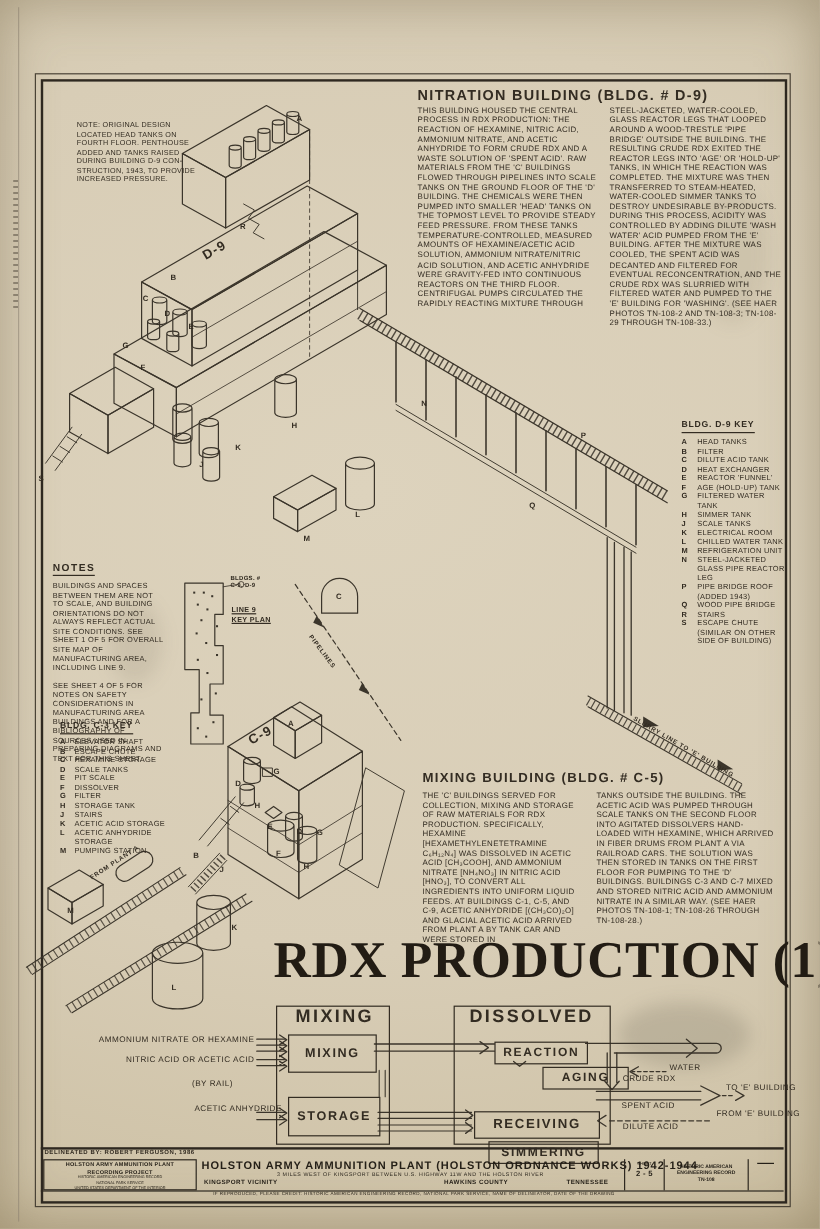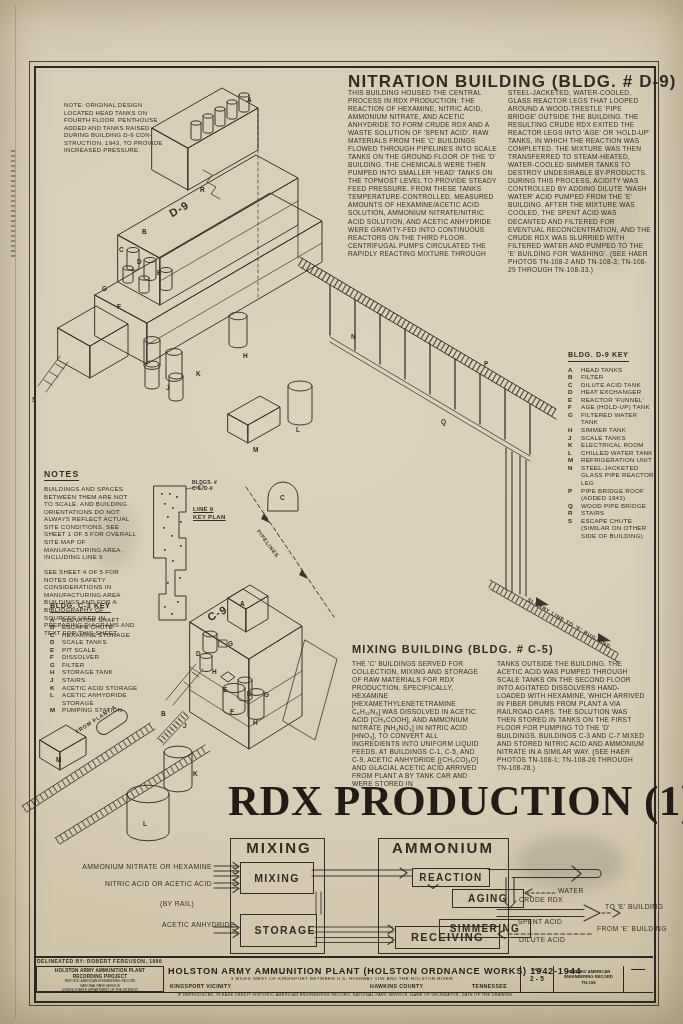--- a/index.html
+++ b/index.html
@@ -14,21 +14,21 @@
   .border-outer{position:absolute;left:29px;top:61px;width:628px;height:943px;border:1px solid #4a4336;}
   .border-inner{position:absolute;left:34px;top:66px;width:618px;height:933px;border:2.5px solid #2e2820;}
   .margin-line{position:absolute;left:15px;top:6px;width:1px;height:1012px;background:#8a8070;opacity:.55;}
   .margin-marks{position:absolute;left:11px;top:150px;width:4px;height:110px;opacity:.65;
       background:repeating-linear-gradient(180deg,#6a6152 0 2px,transparent 2px 5px);}
   
   .hand{color:#332c22;letter-spacing:.25px;}
   .pre{white-space:pre-line;}
   .tiny{font-size:6.6px;line-height:1.22;}
   .note{font-size:6px;line-height:1.25;}
-  .h-main{font-size:17px;letter-spacing:1.1px;font-weight:600;white-space:nowrap;}
+  .h-main{font-size:12px;letter-spacing:1.1px;font-weight:600;white-space:nowrap;}
   .key-title{font-size:7.2px;font-weight:700;letter-spacing:.6px;border-bottom:1px solid #332c22;padding-bottom:1.5px;display:inline-block;}
   .notes-title{font-size:8.5px;font-weight:700;letter-spacing:1.2px;border-bottom:1px solid #332c22;padding-bottom:1px;display:inline-block;}
   .krow{display:flex;font-size:6.2px;line-height:1.22;}
   .kk{width:13px;flex:none;font-weight:600;}
   .kv{flex:1;}
   .c9 .kk{width:12px;}
   .rdx{font-family:"Liberation Serif",serif;font-weight:700;font-size:43px;letter-spacing:.5px;color:#221c14;text-align:center;white-space:nowrap;}
   
   .fbox{position:absolute;border:1.4px solid #332c22;background:transparent;text-align:center;color:#332c22;}
   .fbox span{display:block;}
@@ -399,33 +399,33 @@
   <div class="abs hand kp-title pre" style="left:193px;top:506px;">LINE 9
 KEY PLAN</div>
 
   <div class="abs rdx" style="left:228px;top:776px;width:432px;">RDX PRODUCTION (1)</div>
 
   <div class="fbox" style="left:230px;top:838px;width:93px;height:114px;"></div>
   <div class="abs grp-label" style="left:238px;top:839px;width:82px;">MIXING</div>
   <div class="fbox" style="left:240px;top:862px;width:72px;height:30px;">
     <span class="ibox-label" style="line-height:30px;">MIXING</span>
   </div>
-  <div class="fbox" style="left:240px;top:914px;width:75px;height:31px;text-align:right;">
+  <div class="fbox" style="left:240px;top:914px;width:75px;height:31px;">
     <span class="ibox-label" style="line-height:31px;">STORAGE</span>
   </div>
 
   <div class="fbox" style="left:378px;top:838px;width:129px;height:114px;"></div>
-  <div class="abs grp-label" style="left:388px;top:839px;width:110px;">AMMONIUM</div>
+  <div class="abs grp-label" style="left:388px;top:839px;width:110px;">DISSOLVED</div>
   <div class="fbox" style="left:412px;top:868px;width:76px;height:17px;">
     <span class="ibox-label" style="font-size:10px;line-height:17px;">REACTION</span>
   </div>
   <div class="fbox" style="left:412px;top:889px;width:70px;height:17px;margin-left:40px;">
     <span class="ibox-label" style="font-size:10px;line-height:17px;">AGING</span>
   </div>
-  <div class="fbox" style="left:407px;top:919px;width:90px;height:17px;margin-left:32px;">
+  <div class="fbox" style="left:407px;top:951px;width:90px;height:17px;">
     <span class="ibox-label" style="font-size:10px;line-height:17px;">SIMMERING</span>
   </div>
   <div class="fbox" style="left:395px;top:926px;width:103px;height:21px;">
     <span class="ibox-label" style="font-size:11px;line-height:21px;">RECEIVING</span>
   </div>
 
   <div class="abs flbl" style="left:40px;top:863px;width:172px;text-align:right;">AMMONIUM NITRATE OR  HEXAMINE</div>
   <div class="abs flbl" style="left:40px;top:880px;width:172px;text-align:right;">NITRIC ACID OR  ACETIC ACID</div>
   <div class="abs flbl" style="left:160px;top:900px;">(BY RAIL)</div>
   <div class="abs flbl pre" style="left:162px;top:921px;">ACETIC

